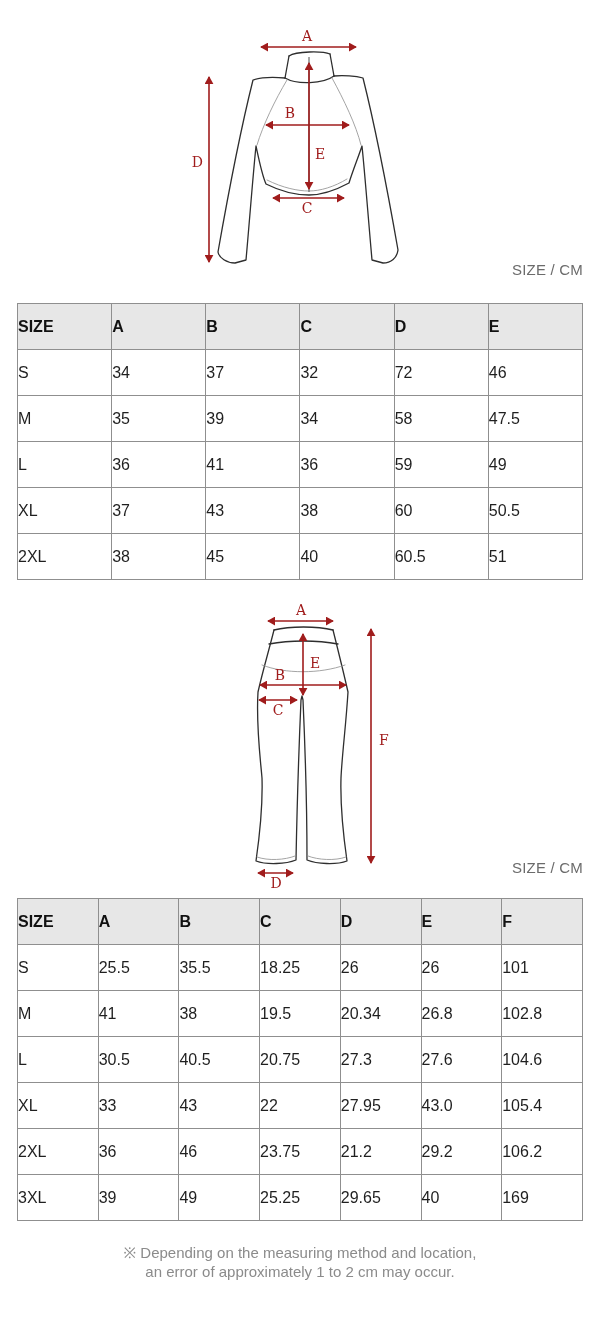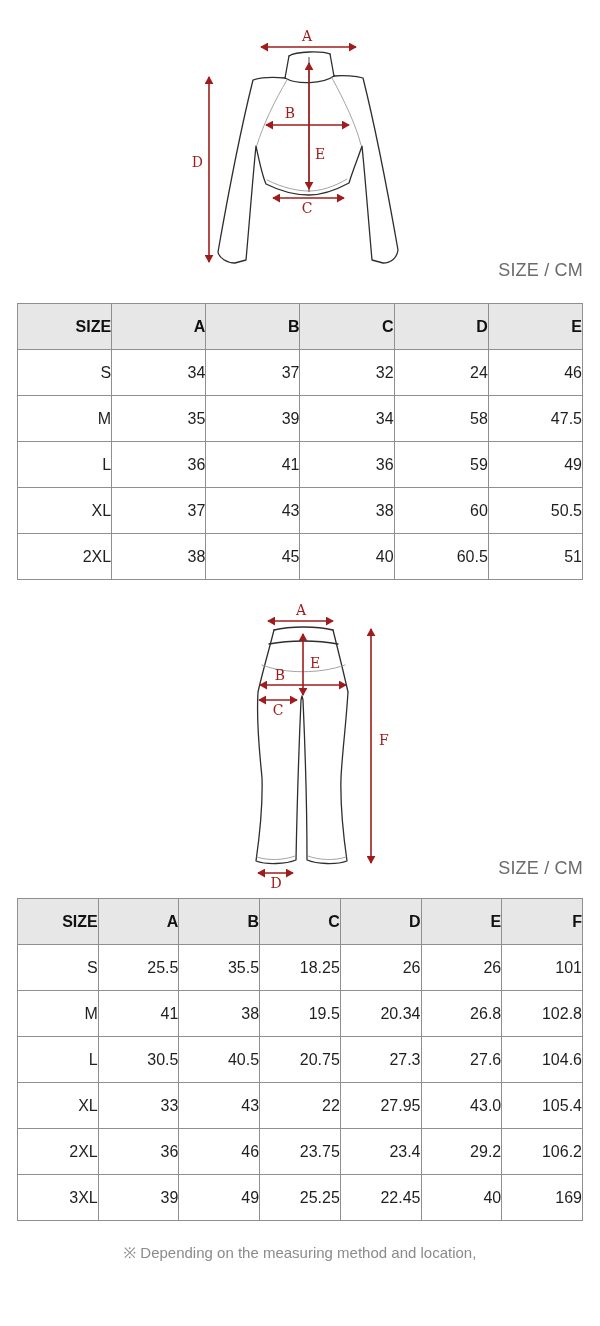--- a/index.html
+++ b/index.html
@@ -9,33 +9,33 @@
     background:#ffffff;
     font-family:"Liberation Sans", sans-serif;
     color:#1a1a1a;
   }
   .section{position:relative;width:600px;}
   .section.bottoms{margin-top:15px;}
   svg.diagram{display:block;}
   .unit-label{
     position:absolute;
     right:17px;
-    font-size:18px;
+    font-size:15px;
     line-height:20px;
     color:#6b6b6b;
     letter-spacing:0.2px;
   }
   .unit-label.tops{top:260px;}
   .unit-label.bottoms{top:263px;}
   table.size-table{
     width:566px;
     margin:0 auto;
     border-collapse:collapse;
     table-layout:fixed;
-    text-align:right;
+    text-align:left;
   }
   table.size-table.tops{margin-top:13px;}
   table.size-table.bottoms{margin-top:7px;}
   table.size-table th, table.size-table td{
     border:1px solid #8f8f8f;
     height:45px;
     vertical-align:middle;
     font-size:16px;
     padding:0;
   }
@@ -132,21 +132,21 @@
           <th>D</th>
           <th>E</th>
         </tr>
       </thead>
       <tbody>
         <tr>
           <td>S</td>
           <td>34</td>
           <td>37</td>
           <td>32</td>
-          <td>24</td>
+          <td>72</td>
           <td>46</td>
         </tr>
         <tr>
           <td>M</td>
           <td>35</td>
           <td>39</td>
           <td>34</td>
           <td>58</td>
           <td>47.5</td>
         </tr>
@@ -274,33 +274,34 @@
           <td>22</td>
           <td>27.95</td>
           <td>43.0</td>
           <td>105.4</td>
         </tr>
         <tr>
           <td>2XL</td>
           <td>36</td>
           <td>46</td>
           <td>23.75</td>
-          <td>23.4</td>
+          <td>21.2</td>
           <td>29.2</td>
           <td>106.2</td>
         </tr>
         <tr>
           <td>3XL</td>
           <td>39</td>
           <td>49</td>
           <td>25.25</td>
-          <td>22.45</td>
+          <td>29.65</td>
           <td>40</td>
           <td>169</td>
         </tr>
       </tbody>
     </table>
 </div>
 
 <div class="footnote">
   <div>※ Depending on the measuring method and location,</div>
+  <div>an error of approximately 1 to 2 cm may occur.</div>
 </div>
 <div class="bottom-spacer"></div>
 
 </body></html>

